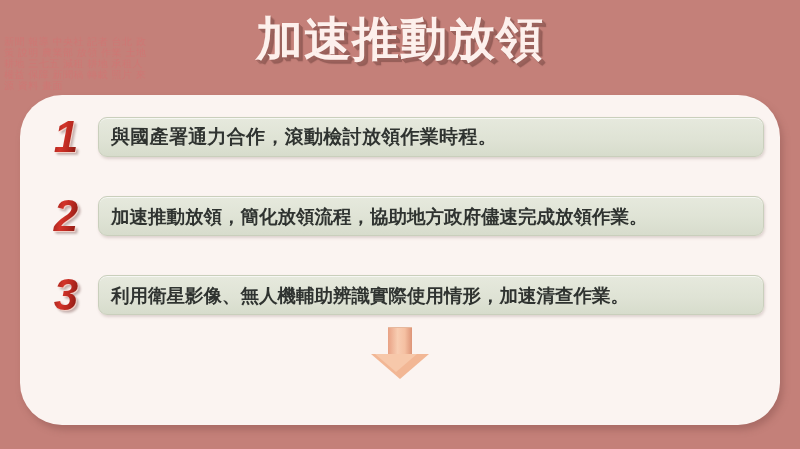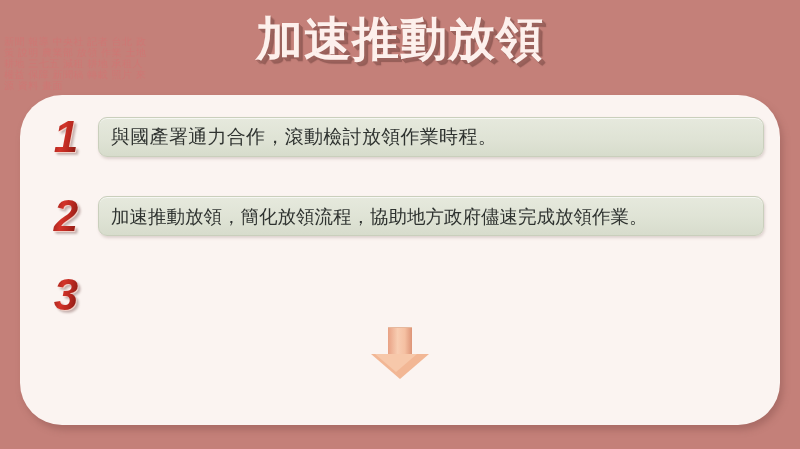--- a/index.html
+++ b/index.html
@@ -120,21 +120,21 @@
     box-sizing: border-box;
     background: linear-gradient(180deg, #e6e9dd 0%, #dfe3d5 55%, #d7dccc 100%);
     border: 1px solid #c9cfbc;
     border-radius: 9px;
     box-shadow: 1px 2px 3px rgba(120,90,86,0.22),
                 inset 0 1px 0 rgba(255,255,255,0.65);
   }
 
   .row-text {
     font-size: 19px;
-    font-weight: 400;
+    font-weight: 700;
     color: #2f3330;
     letter-spacing: 0.3px;
     white-space: nowrap;
   }
   #row-2 .row-text,
   #row-3 .row-text { font-size: 18.5px; letter-spacing: 0px; }
 
   
   #arrow-wrap {
     position: absolute;
@@ -195,20 +195,23 @@
 
     <div class="row" id="row-2">
       <div class="row-number">2</div>
       <div class="row-box">
         <span class="row-text">加速推動放領，簡化放領流程，協助地方政府儘速完成放領作業。</span>
       </div>
     </div>
 
     <div class="row" id="row-3">
       <div class="row-number">3</div>
+      <div class="row-box">
+        <span class="row-text">利用衛星影像、無人機輔助辨識實際使用情形，加速清查作業。</span>
+      </div>
     </div>
 
     <div id="arrow-wrap">
       <div id="arrow-shaft"></div>
       <div id="arrow-head"></div>
       <div id="arrow-head-hi"></div>
     </div>
 
   </div>
 </div>

